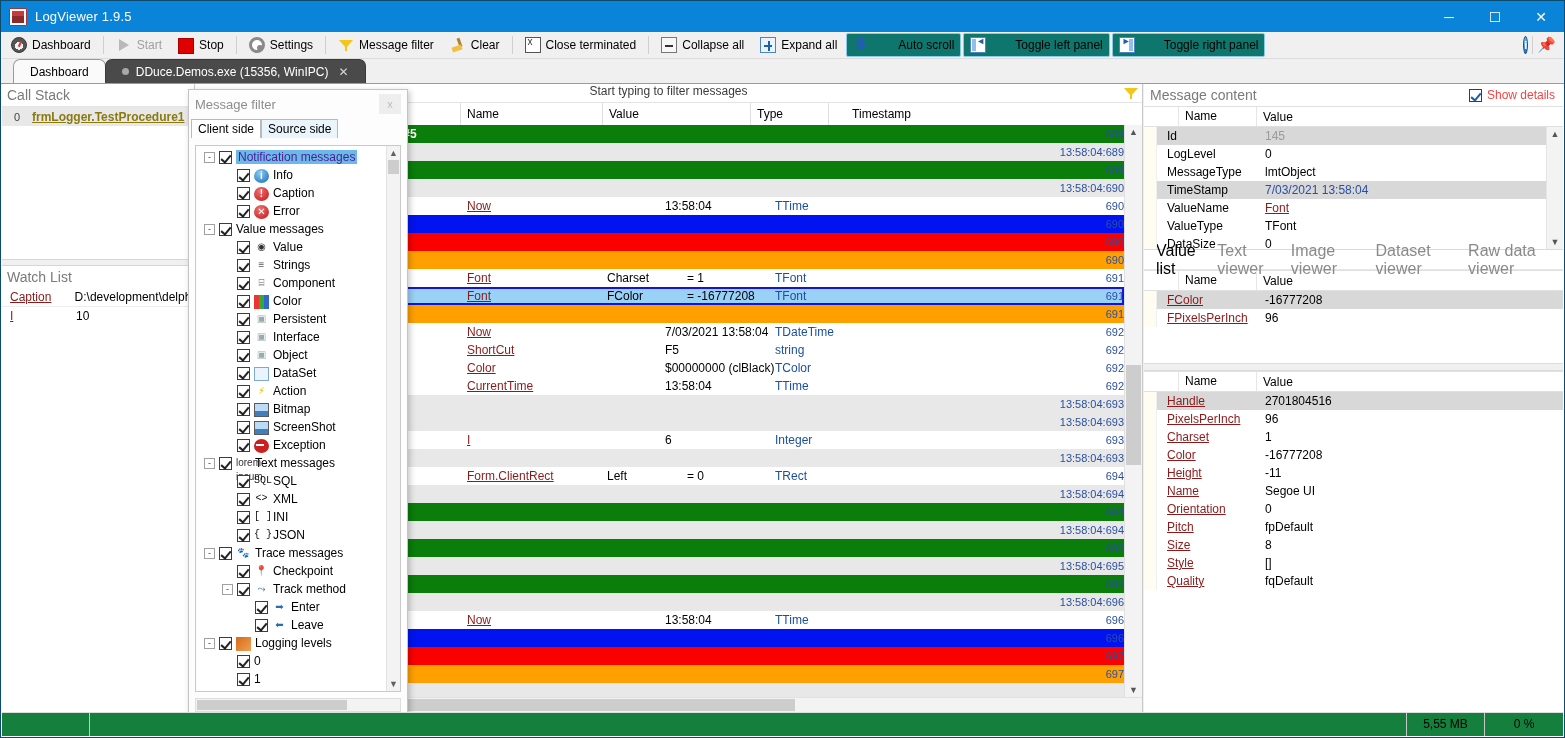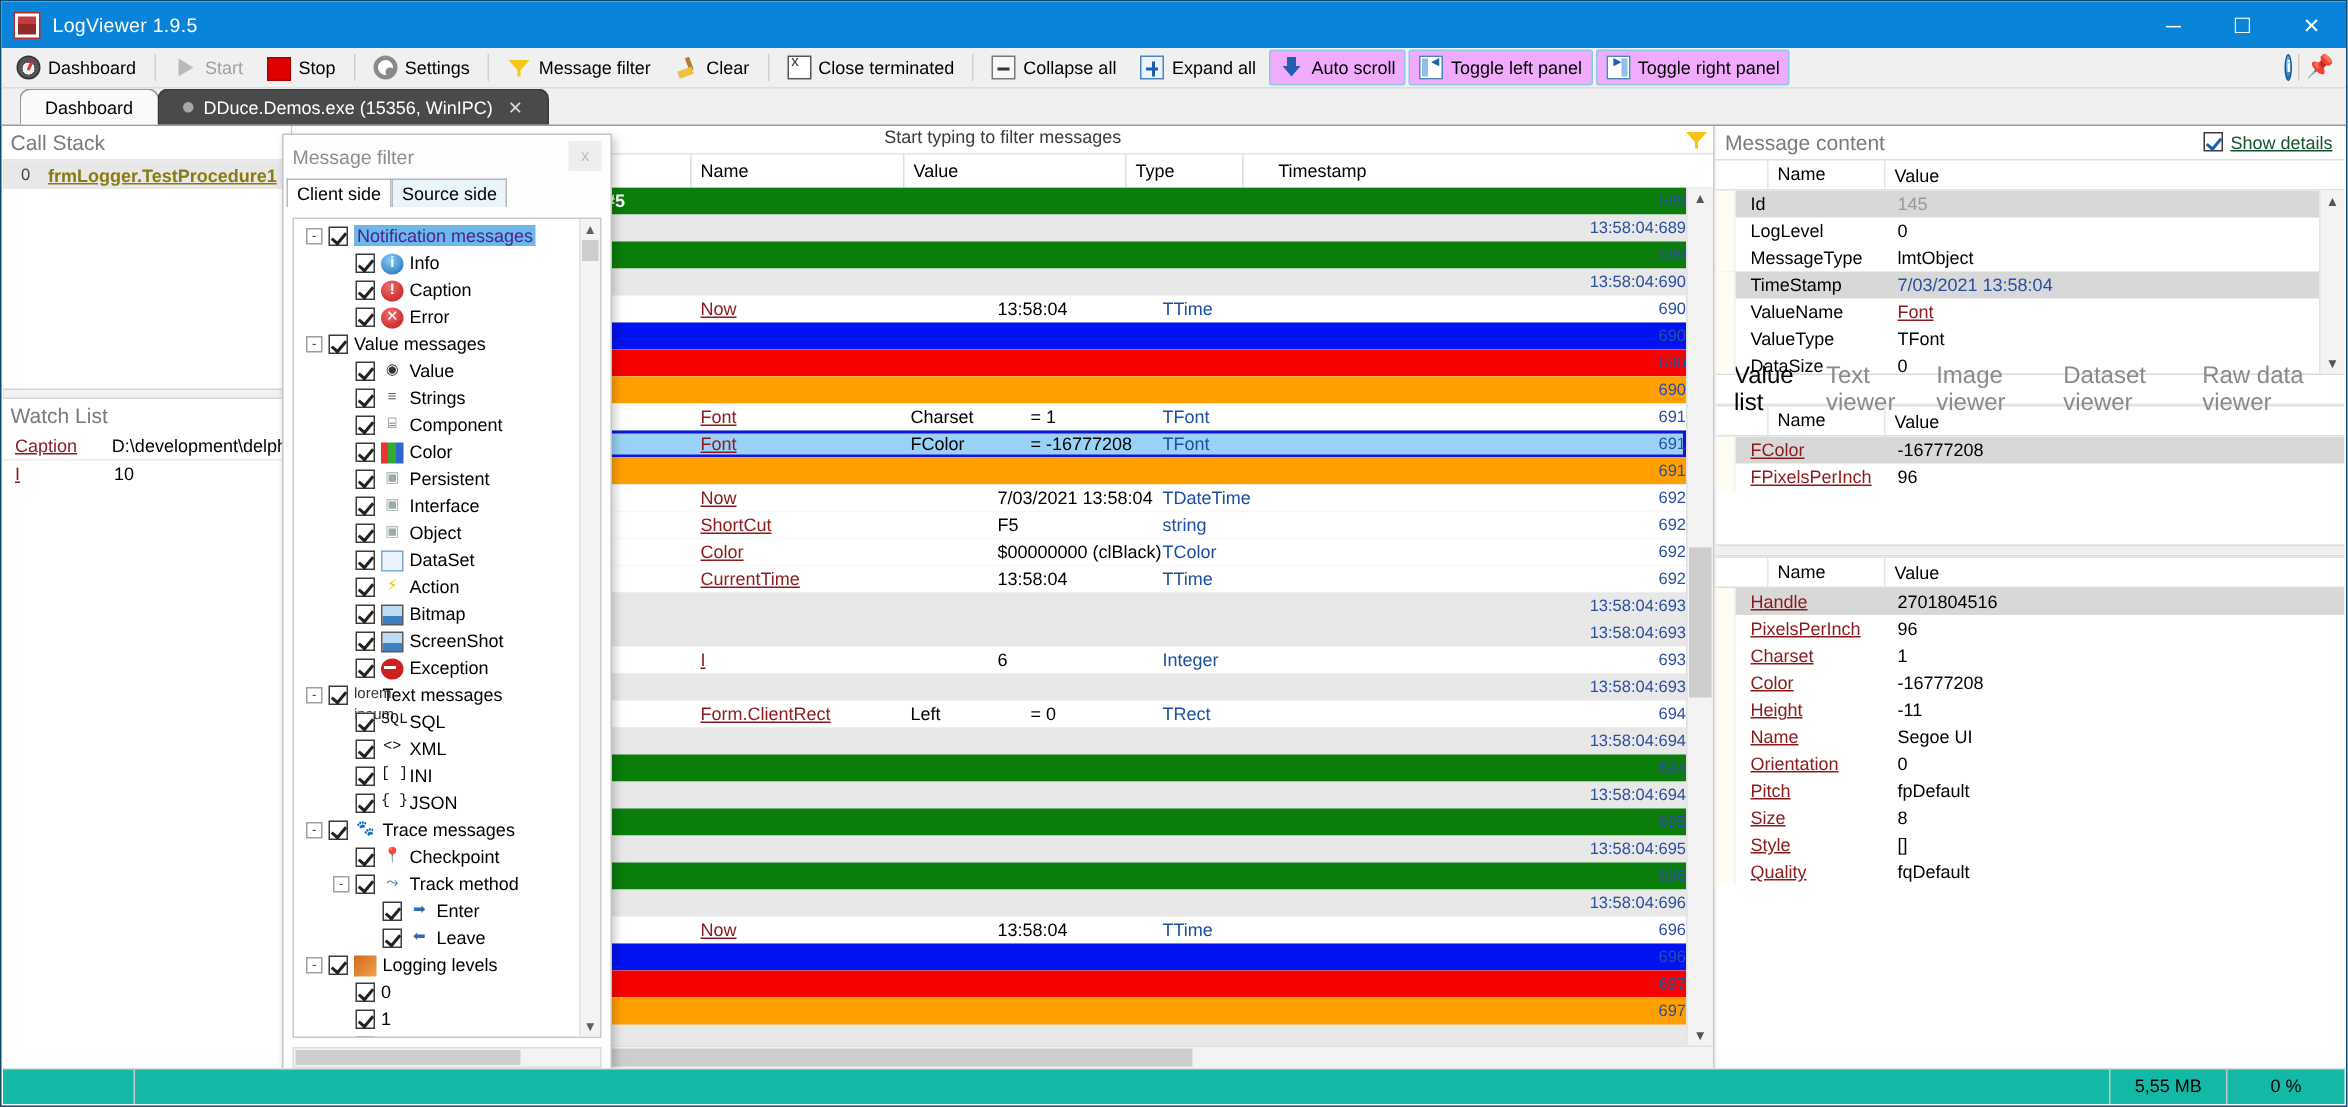--- a/index.html
+++ b/index.html
@@ -21,21 +21,21 @@
   .titlebar .title{font-size:13px;letter-spacing:.2px;}
   .winbtns{margin-left:auto;display:flex;height:31px;}
   .winbtn{width:46px;height:31px;display:flex;align-items:center;justify-content:center;
       color:#fff;font-size:14px;line-height:1;}
 
   
   .toolbar{height:26px;background:#f0f0f0;border-bottom:1px solid #dcdcdc;
       display:flex;align-items:center;padding:0 2px;position:relative;}
   .tb{display:flex;align-items:center;height:22px;padding:0 6px;margin:0 1px;
       white-space:nowrap;font-size:12px;border:1px solid transparent;border-radius:2px;}
-  .tb.checked{background:#f0abfc;border-color:#8cc8ea;}
+  .tb.checked{background:#0f766e;border-color:#8cc8ea;gap:24px;}
   .tb.disabled{color:#a0a0a0;}
   .tb .ic{width:16px;height:16px;margin-right:5px;flex:none;position:relative;display:inline-block;}
   .tbsep{width:1px;height:18px;background:#cfcfcf;margin:0 4px;}
   .tbright{margin-left:auto;display:flex;align-items:center;padding-right:6px;}
 
   
   .ic-dash{border-radius:50%;background:radial-gradient(circle at 50% 55%,#f2f2f2 0 38%,#555 39% 100%);
       border:1px solid #333;box-sizing:border-box;}
   .ic-dash:after{content:"";position:absolute;left:7px;top:3px;width:2px;height:6px;background:#d33;transform:rotate(25deg);}
   .ic-play{background:transparent;}
@@ -197,21 +197,21 @@
   .vscroll{position:absolute;right:0;top:41px;bottom:14px;width:17px;background:#f3f3f3;border-left:1px solid #e0e0e0;}
   .vscroll .arw{height:15px;line-height:15px;text-align:center;font-size:9px;color:#555;}
   .vscroll .arw.bot{position:absolute;bottom:0;left:0;right:0;}
   .vscroll .thumb{position:absolute;left:1px;right:1px;top:240px;height:100px;background:#cdcdcd;}
   .hscroll{position:absolute;left:0;right:0;bottom:0;height:14px;background:#f3f3f3;border-top:1px solid #e0e0e0;}
   .hscroll .th{position:absolute;left:0;top:1px;width:600px;bottom:1px;background:#cdcdcd;}
 
   
   .right{position:absolute;right:0;top:0;width:419px;bottom:0;background:#fff;}
   .r-hdr{height:22px;display:flex;align-items:center;padding-left:6px;font-size:14px;color:#7a7a7a;}
-  .r-hdr .chk{margin-left:auto;margin-right:8px;display:flex;align-items:flex-start;font-size:12px;color:#14532d;text-decoration:underline;}
+  .r-hdr .chk{margin-left:auto;margin-right:8px;display:flex;align-items:flex-end;font-size:12px;color:#ef4444;}
   .r-hdr .chk .box{width:13px;height:13px;border:1px solid #3c3c3c;background:#fff;margin-right:5px;
       position:relative;box-sizing:border-box;}
   .r-hdr .chk .box:after{content:"";position:absolute;left:3px;top:1px;width:4px;height:8px;
       border-right:2px solid #1b5fa8;border-bottom:2px solid #1b5fa8;transform:rotate(40deg);}
   .ghdr2{height:19px;display:flex;font-size:12px;border-top:1px solid #e0e0e0;border-bottom:1px solid #e0e0e0;
       background:#fff;align-items:center;}
   .ghdr2 .c-sp{width:34px;border-right:1px solid #e6e6e6;height:19px;}
   .ghdr2 .c-n{width:78px;padding-left:6px;border-right:1px solid #e6e6e6;height:19px;line-height:19px;box-sizing:border-box;}
   .ghdr2 .c-v{padding-left:6px;}
   .kvrow{height:18px;display:flex;align-items:center;font-size:12px;position:relative;}
@@ -226,21 +226,21 @@
   .r-scroll{position:absolute;right:0;width:16px;background:#f3f3f3;border-left:1px solid #e5e5e5;}
   .r-scroll .arw{height:14px;line-height:14px;text-align:center;font-size:9px;color:#555;}
   .r-scroll .arw.bot{position:absolute;bottom:0;left:0;right:0;}
   .viewtabs{height:19px;display:flex;align-items:center;font-size:16px;border-top:1px solid #dadada;
       border-bottom:1px solid #e6e6e6;background:#fff;padding-left:5px;}
   .viewtabs .vt{padding:0 7px;color:#8a8a8a;}
   .viewtabs .vt.sel{color:#000;}
   .sectsplit{height:6px;background:#f0f0f0;border-top:1px solid #dcdcdc;border-bottom:1px solid #dcdcdc;}
 
   
-  .status{position:absolute;left:1px;right:1px;bottom:1px;height:23px;background:#14b8a6;
+  .status{position:absolute;left:1px;right:1px;bottom:1px;height:23px;background:#15803d;
       display:flex;align-items:center;font-size:12px;border-top:1px solid #dedede;}
   .st-cell{height:23px;line-height:23px;border-right:1px solid #c8c8c8;box-sizing:border-box;padding:0 6px;}
   .st-grow{flex:1;}
   .st-right{width:78px;text-align:center;}
 </style>
 </head>
 <body>
 
 <div class="app">
 

